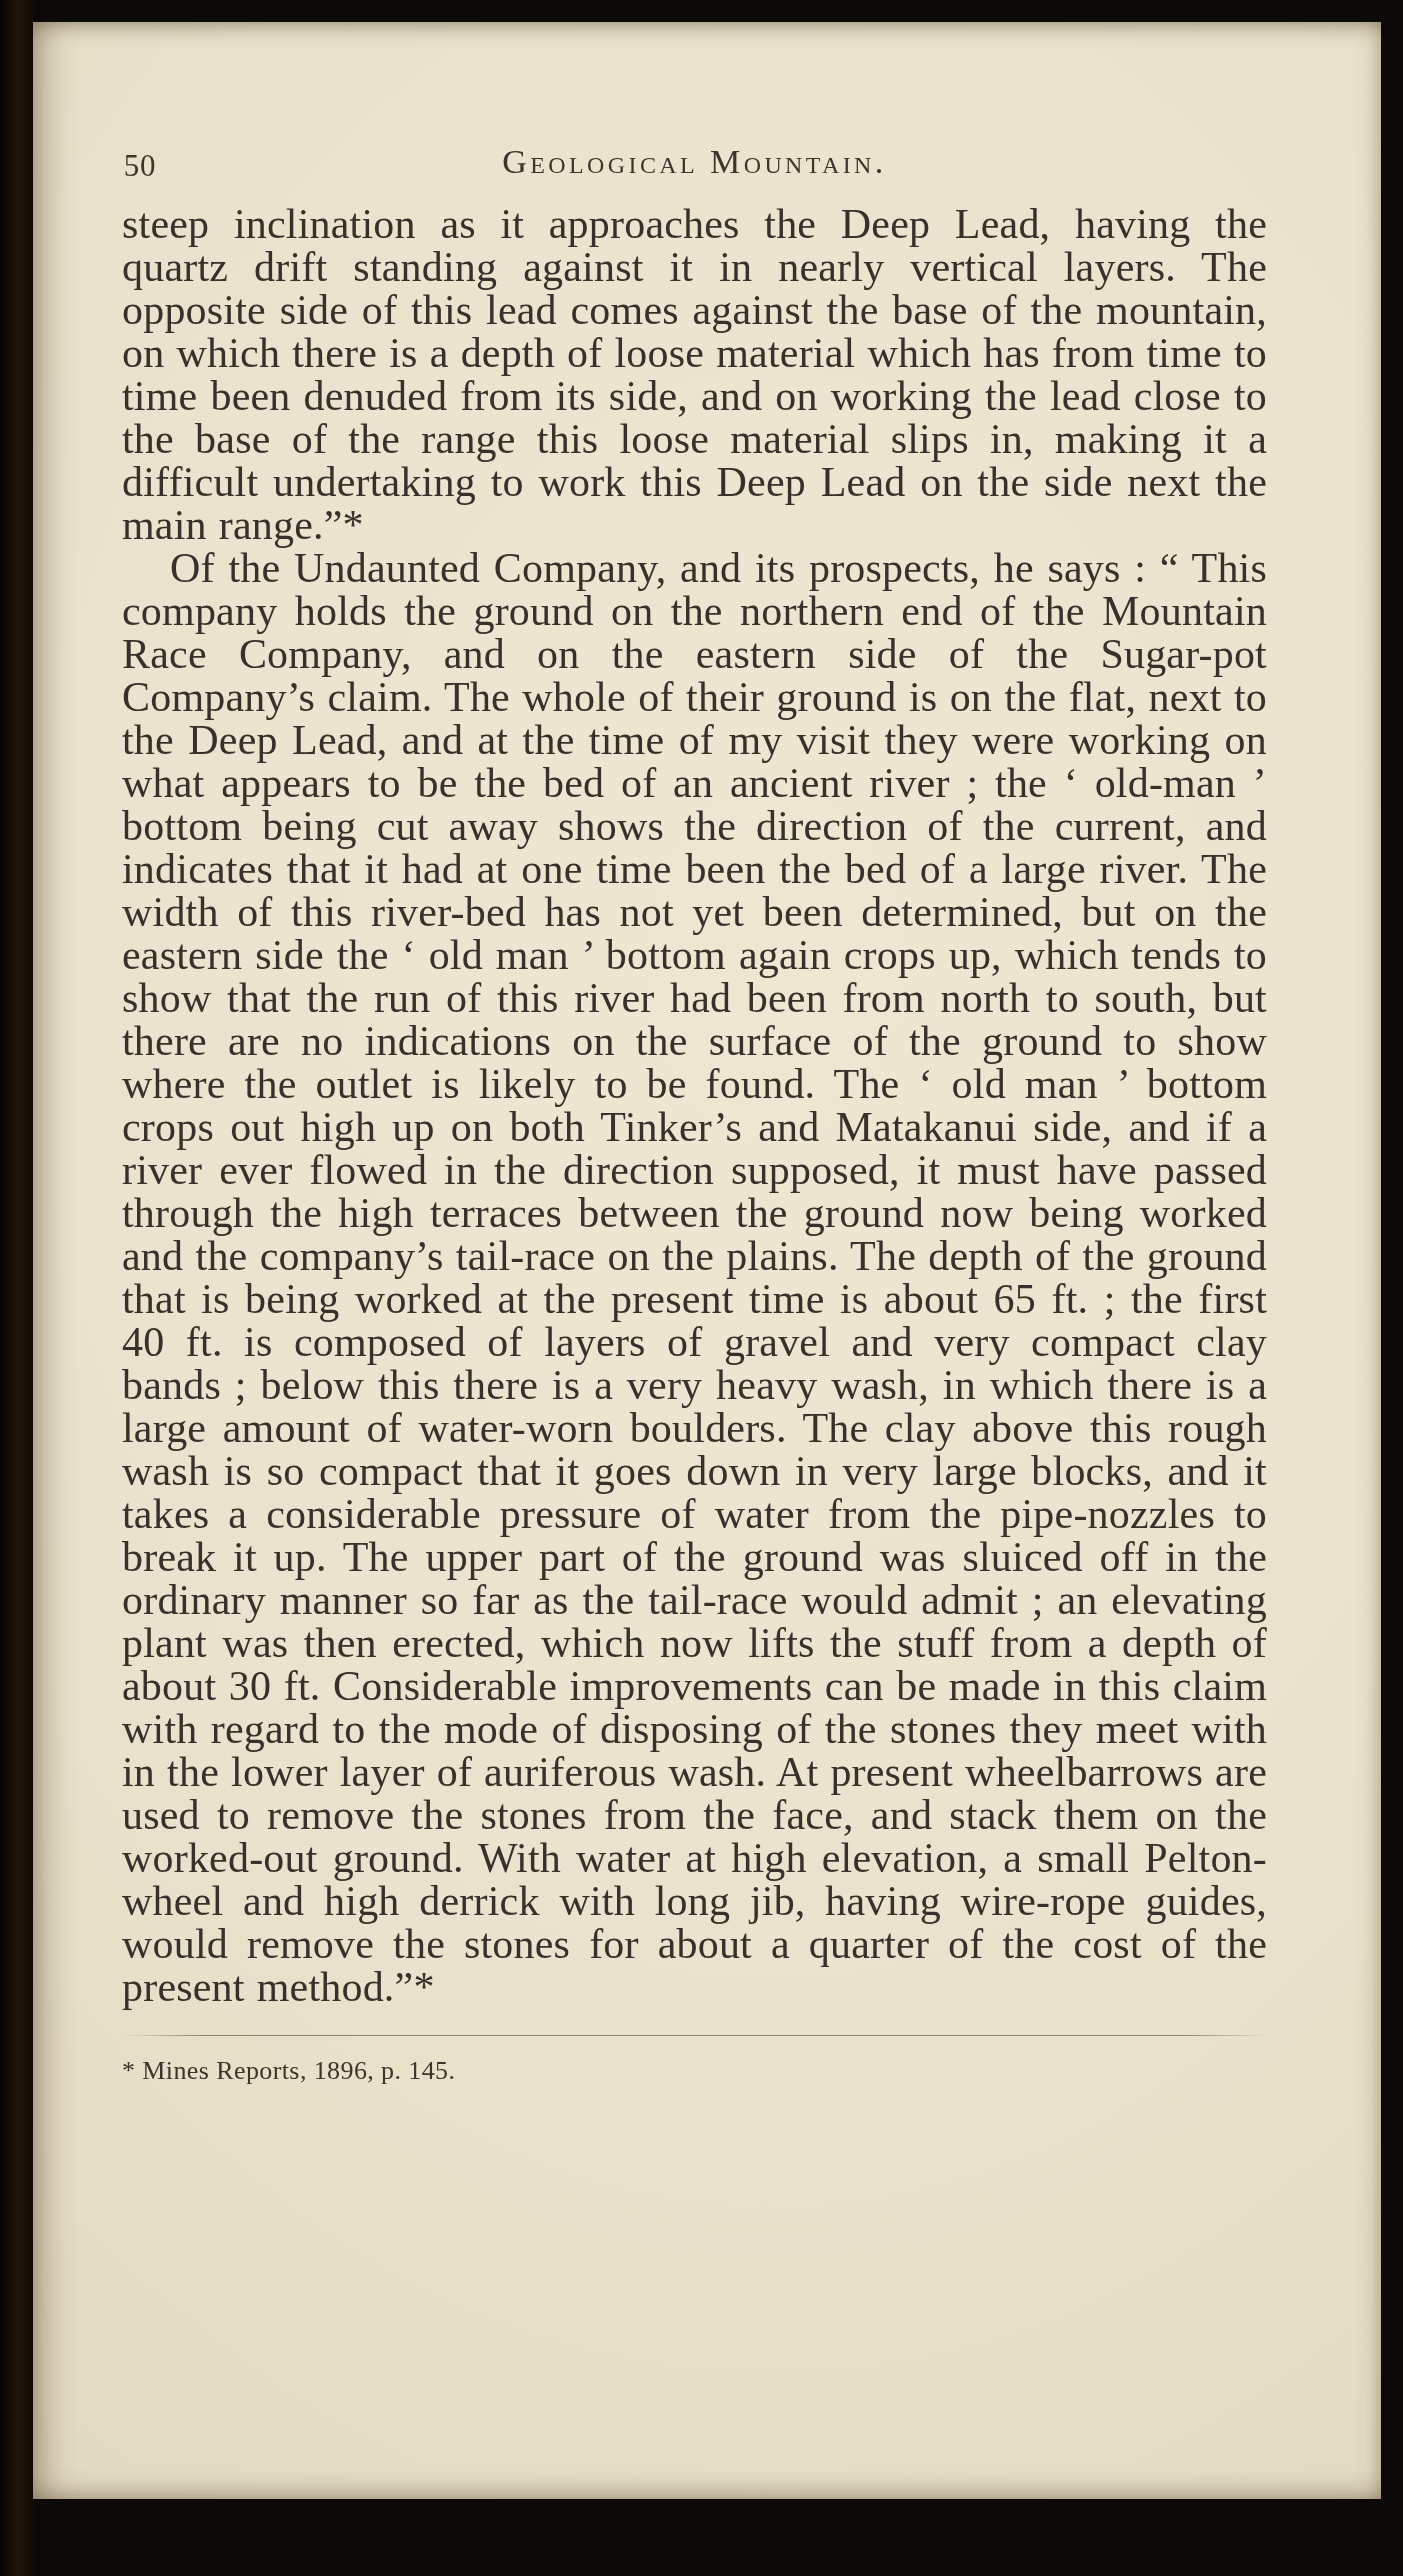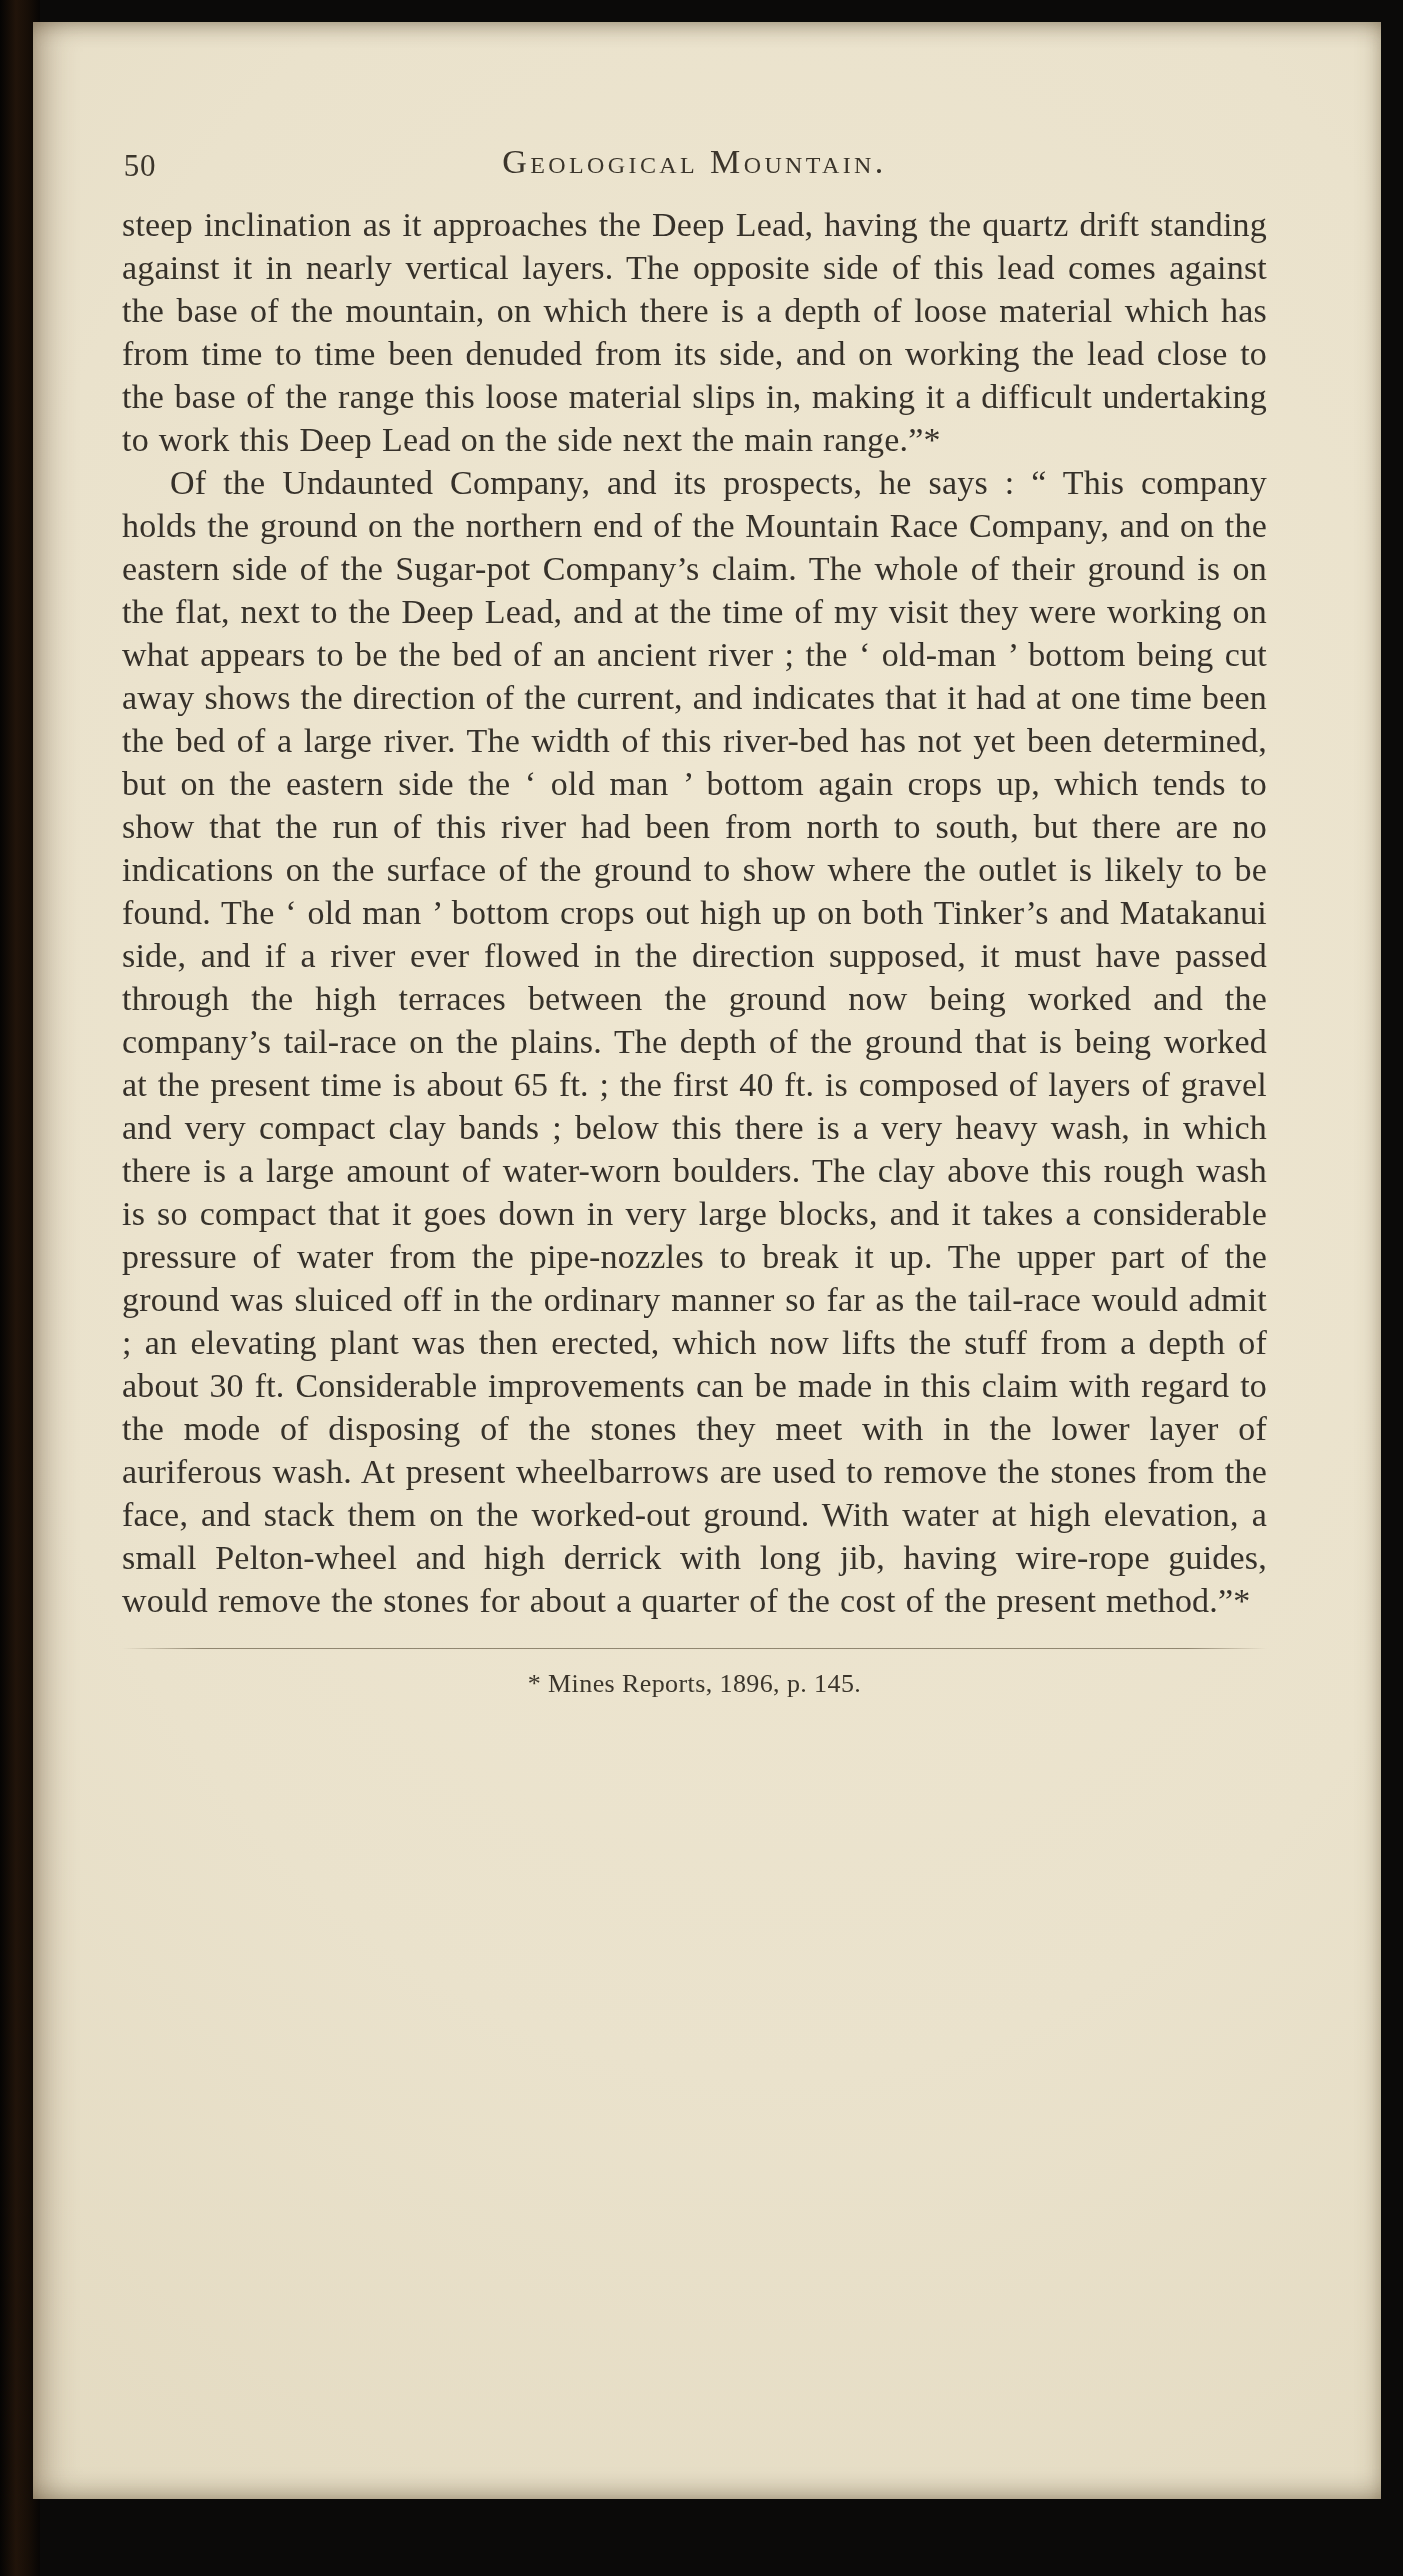--- a/index.html
+++ b/index.html
@@ -57,41 +57,40 @@
     left: 0; right: 0; top: 1.7px;
     text-align: center;
     font-variant: small-caps;
     font-size: 34px;
     letter-spacing: 3.4px;
     color: #3b352b;
   }
 
   .page-body {
     color: #36312a;
-    font-size: 34px;
+    font-size: 42px;
     line-height: 43px;
     text-align: justify;
     letter-spacing: 0.2px;
     word-spacing: 1.3px;
   }
   .para { margin: 0; text-indent: 48px; }
   .para.no-indent { text-indent: 0; }
 
   .footnote-area { margin-top: 26px; }
   .footnote-rule {
     height: 0.9px;
     background: linear-gradient(90deg,
       rgba(95, 84, 62, 0) 0%,
       rgba(95, 84, 62, 0.65) 7%,
       rgba(95, 84, 62, 0.65) 93%,
       rgba(95, 84, 62, 0) 100%);
   }
   .footnote {
     margin-top: 20.6px;
-    text-align: center;
     font-size: 26px;
     letter-spacing: 0.4px;
     color: #3b352b;
   }
 </style>
 </head>
 <body>
 
 <div class="spine-shadow"></div>
 

